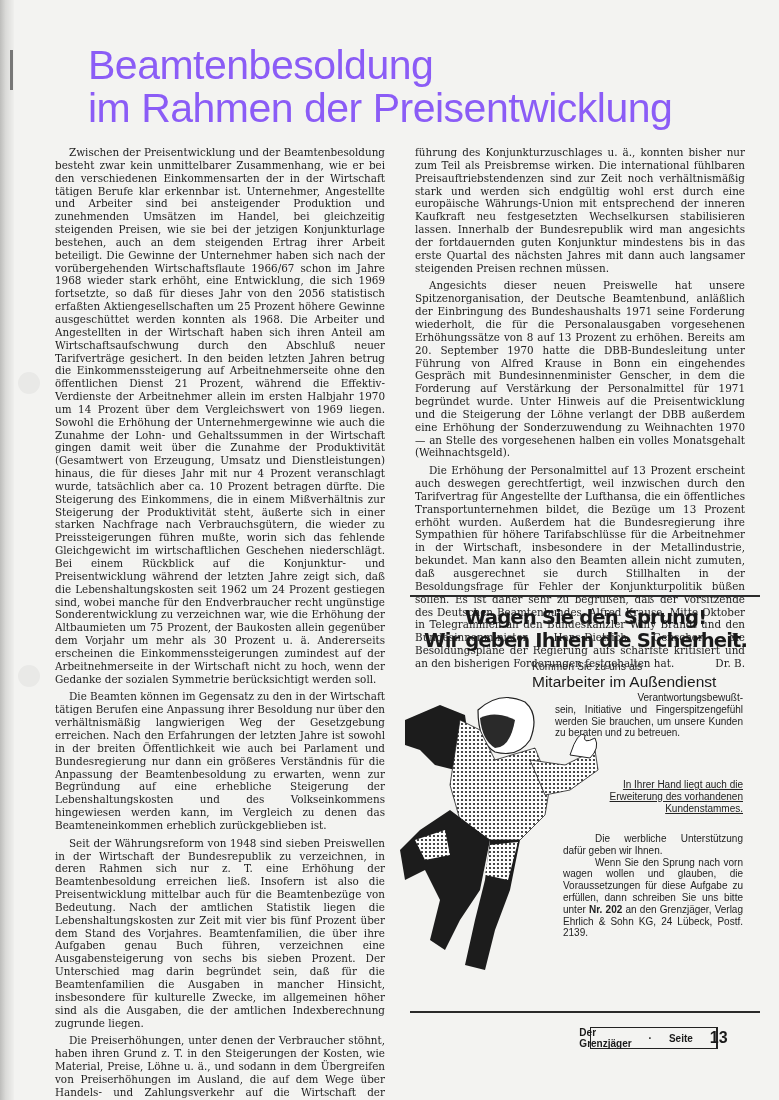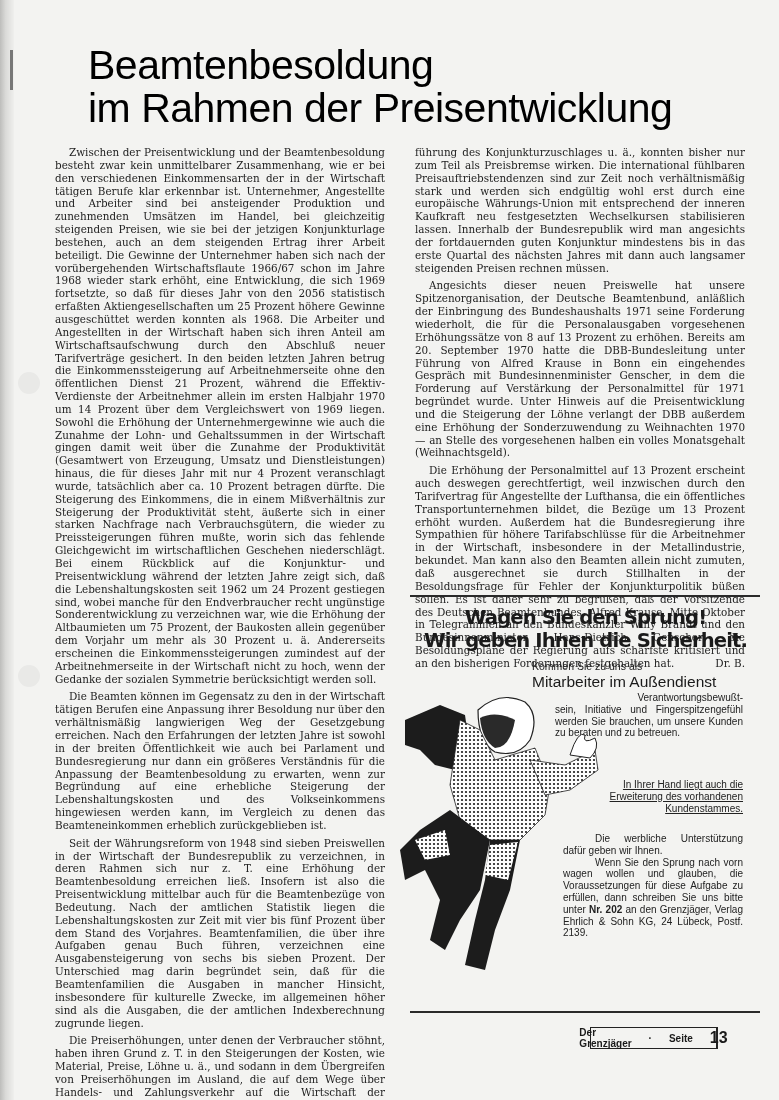--- a/index.html
+++ b/index.html
@@ -16,21 +16,21 @@
     background: linear-gradient(to right, #bdbdbb 0%, #dadad8 40%, #efefed 100%);
   }
   .page-edge-line {
     position: absolute; left: 10px; top: 50px; width: 3px; height: 40px;
     background: #777;
   }
   .headline {
     position: absolute; left: 88px; top: 44px;
     font-family: "Liberation Sans", sans-serif;
     font-size: 41px; line-height: 43px;
-    color: #000000; letter-spacing: -0.5px;
+    color: #8b5cf6; letter-spacing: -0.5px;
     font-weight: normal;
   }
   .headline div { white-space: nowrap; }
   .col {
     position: absolute; top: 146px;
     font-family: "DejaVu Serif", serif;
     font-size: 10.4px; line-height: 12.85px;
     text-align: justify; hyphens: none;
     color: #222;
   }

